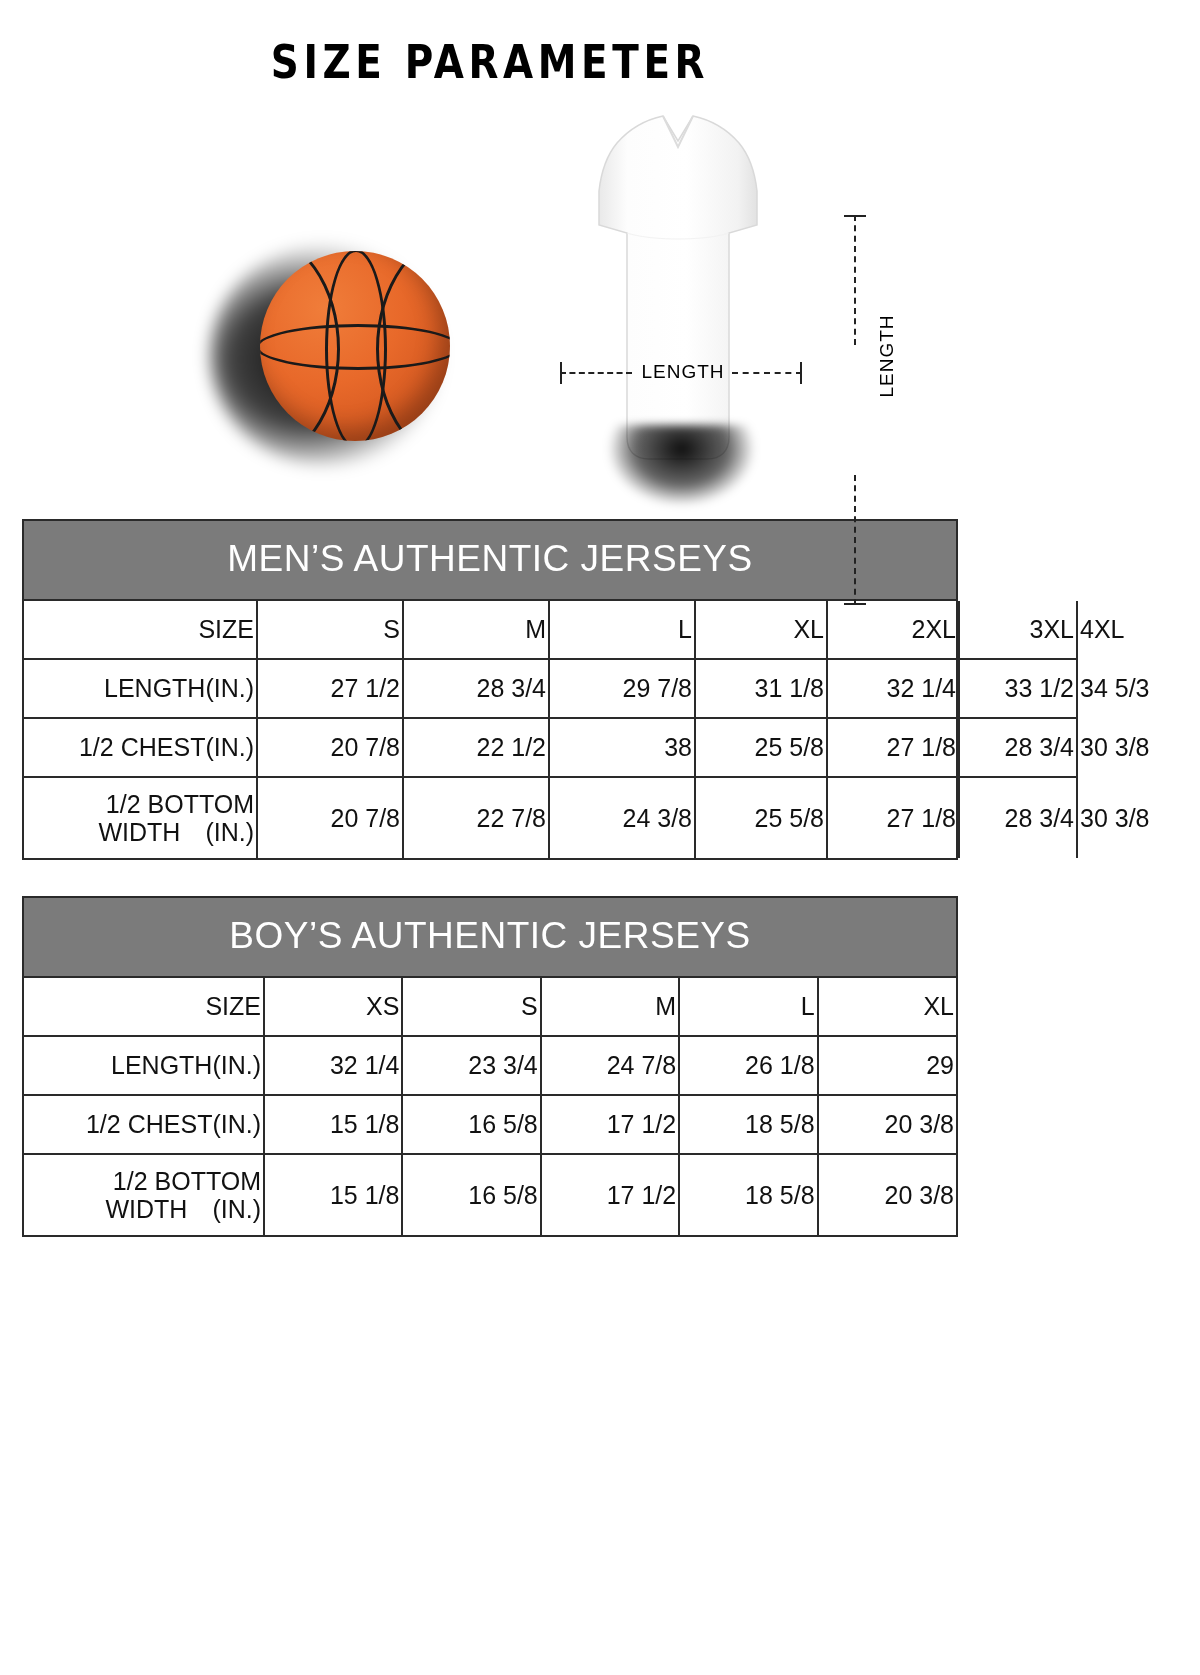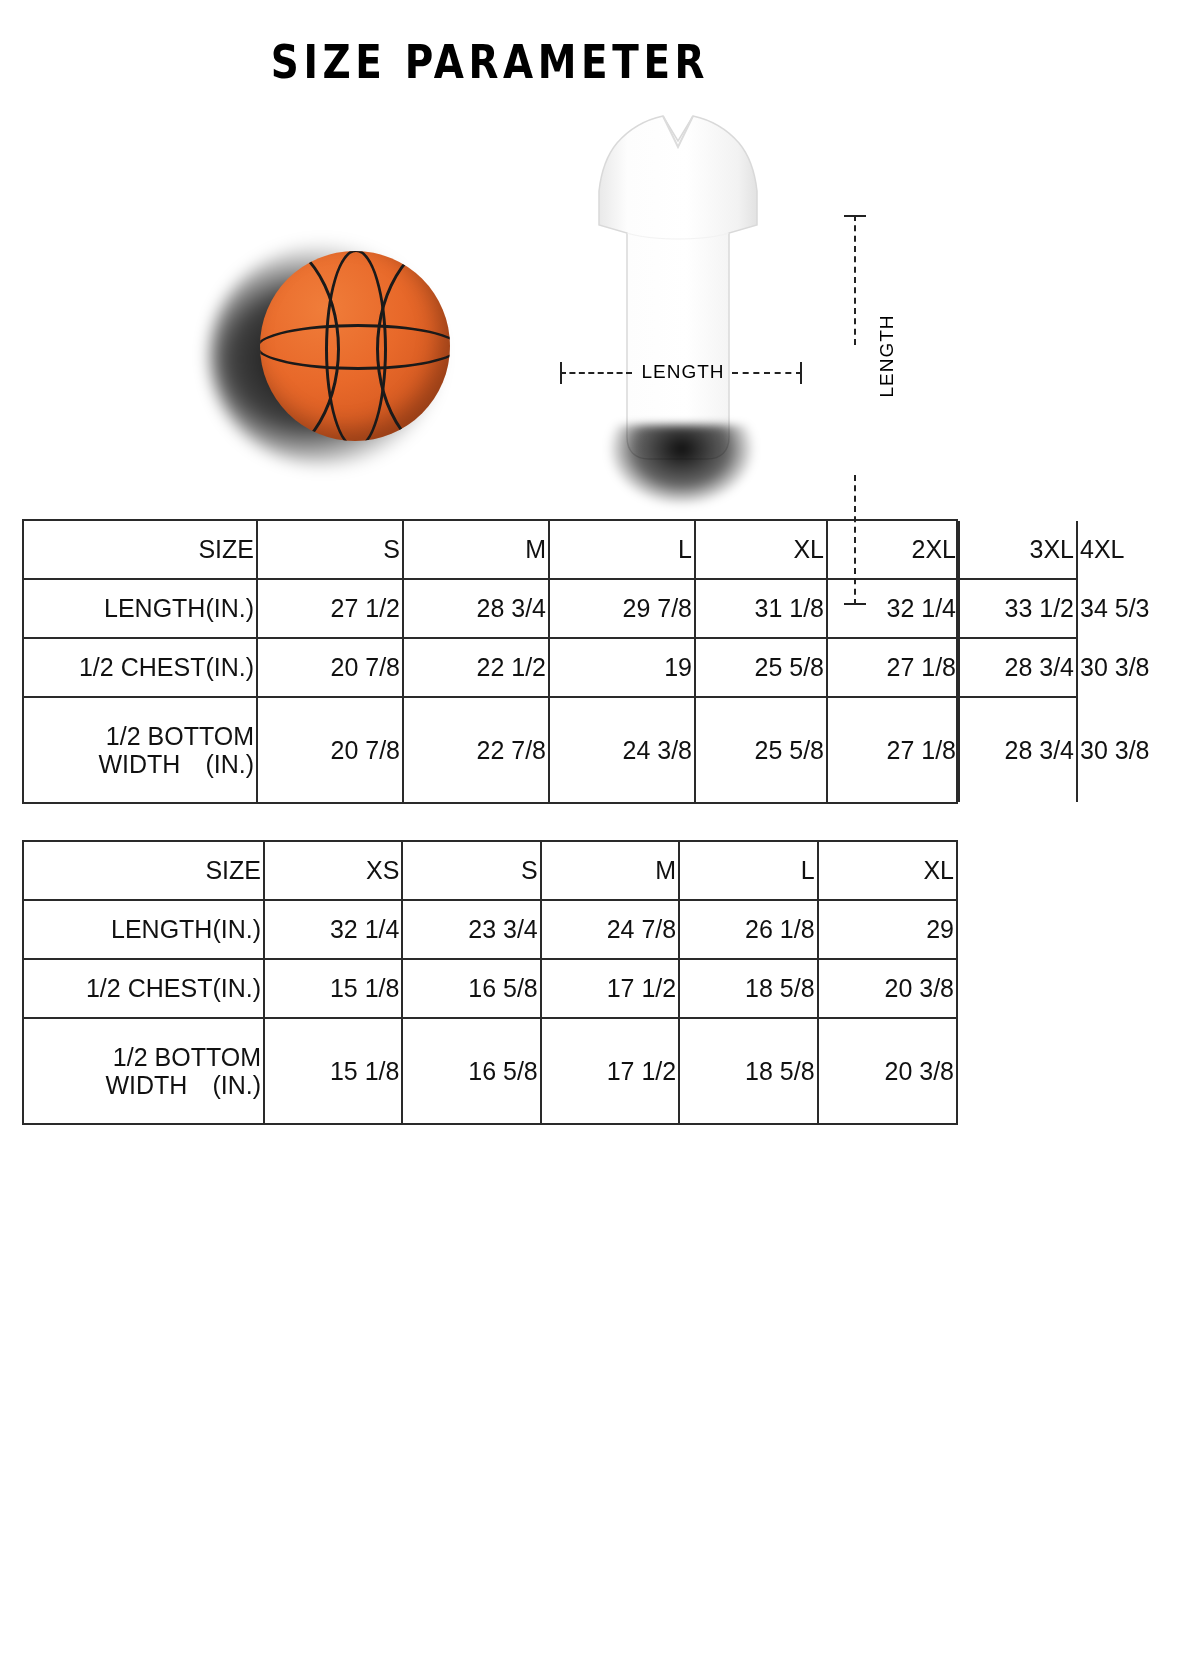--- a/index.html
+++ b/index.html
@@ -240,21 +240,21 @@
     border-right: none;
   }
   table tr:last-child td {
     border-bottom: none;
   }
   table tr:first-child td {
     border-top: none;
   }
   .two-line {
     line-height: 1.12;
-    padding: 24px 2px;
+    padding: 12px 2px;
   }
   .mens-tbl td:nth-child(1) { width: 228px; }
   .mens-tbl td:nth-child(2) { width: 140px; }
   .mens-tbl td:nth-child(3) { width: 140px; }
   .mens-tbl td:nth-child(4) { width: 140px; }
   .mens-tbl td:nth-child(5) { width: 126px; }
   .mens-tbl td:nth-child(6) { width: 126px; }
   .mens-tbl td:nth-child(7) { width: 112px; }
 
   .boys-tbl td:nth-child(1) { width: 235px; }
@@ -311,20 +311,21 @@
       <span class="length-cap t"></span>
       <span class="length-dash top"></span>
       <span class="length-label">LENGTH</span>
       <span class="length-dash bottom"></span>
       <span class="length-cap b"></span>
     </div>
 
   </div>
 
   <div class="table-block">
+    <div class="table-header">MEN’S AUTHENTIC JERSEYS</div>
     <table class="mens-tbl">
       <tbody>
           <tr>
         <td class="rowhead">SIZE</td>
         <td>S</td>
         <td>M</td>
         <td>L</td>
         <td>XL</td>
         <td>2XL</td>
         <td>3XL</td>
@@ -337,21 +338,21 @@
         <td>29 7/8</td>
         <td>31 1/8</td>
         <td>32 1/4</td>
         <td>33 1/2</td>
         <td>34 5/3</td>
       </tr>
       <tr>
         <td class="rowhead">1/2 CHEST(IN.)</td>
         <td>20 7/8</td>
         <td>22 1/2</td>
-        <td>19</td>
+        <td>38</td>
         <td>25 5/8</td>
         <td>27 1/8</td>
         <td>28 3/4</td>
         <td>30 3/8</td>
       </tr>
       <tr>
         <td class="rowhead two-line">
           <div>1/2 BOTTOM</div>
           <div>WIDTH　(IN.)</div>
         </td>
@@ -361,20 +362,21 @@
         <td>25 5/8</td>
         <td>27 1/8</td>
         <td>28 3/4</td>
         <td>30 3/8</td>
       </tr>
     </tbody>
       </table>
   </div>
 
   <div class="table-block">
+    <div class="table-header">BOY’S AUTHENTIC JERSEYS</div>
     <table class="boys-tbl">
       <tbody>
           <tr>
         <td class="rowhead">SIZE</td>
         <td>XS</td>
         <td>S</td>
         <td>M</td>
         <td>L</td>
         <td>XL</td>
       </tr>

